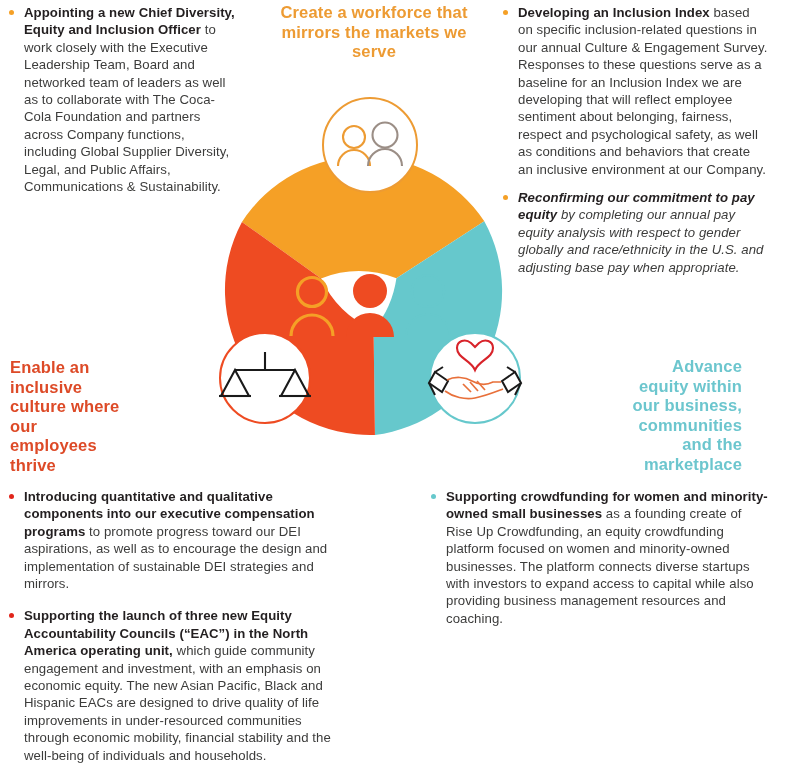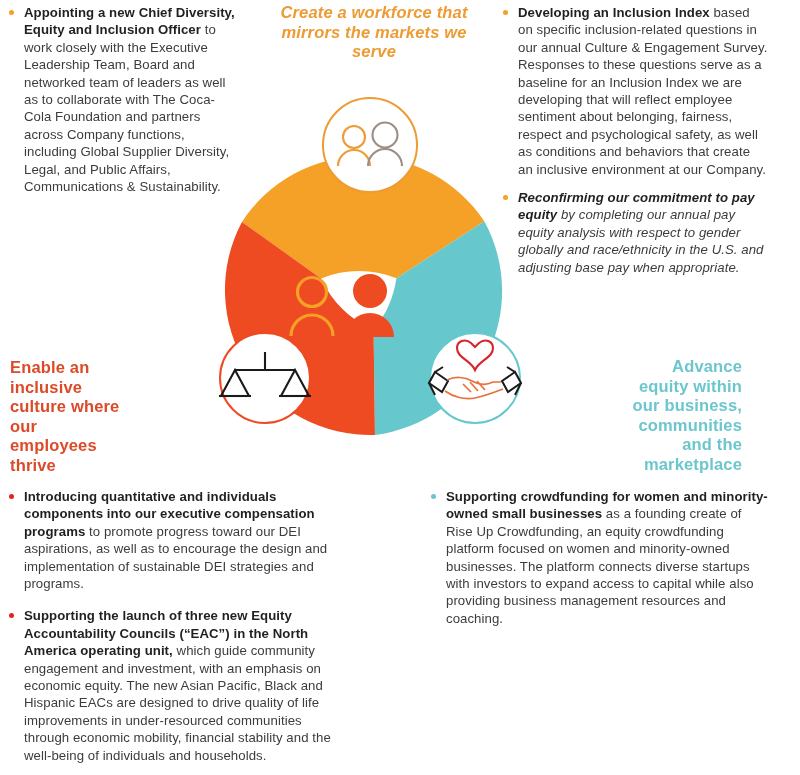--- a/index.html
+++ b/index.html
@@ -26,21 +26,21 @@
     font-size:13.2px;line-height:17.4px;color:#3c3c3b;
     letter-spacing:0.005em;
   }
   .txt b{font-weight:bold;color:#231f20;text-align:right;}
 
   
   .heading{
     position:absolute;font-weight:bold;
     font-size:16.5px;line-height:19.5px;letter-spacing:0.01em;
   }
-  .h-orange{color:#ED9B33;font-style:italic;}
+  .h-orange{color:#ED9B33;}
   .h-red{color:#DD4A27;}
   .h-teal{color:#6CC6CE;}
 
   
   .diagram{position:absolute;left:200px;top:120px;width:340px;height:340px;}
   .diagram svg{display:block;overflow:visible;}
 </style>
 </head>
 <body>
 
@@ -182,21 +182,21 @@
             <path d="M 2 3 L 10 12"></path>
           </g>
         </g>
       </g>
     </svg>
   </div>
 
   <div class="block" style="left:6px;top:488px;width:330px;">
     <div class="bullet-row">
       <span class="dot" style="background:#E1251B;"></span>
-      <div class="txt"><b>Introducing quantitative and individuals components into our executive compensation programs</b><span> to promote progress toward our DEI aspirations, as well as to encourage the design and implementation of sustainable DEI strategies and programs.</span></div>
+      <div class="txt"><b>Introducing quantitative and qualitative components into our executive compensation programs</b><span> to promote progress toward our DEI aspirations, as well as to encourage the design and implementation of sustainable DEI strategies and mirrors.</span></div>
     </div>
     <div class="bullet-row" style="margin-top:15px;">
       <span class="dot" style="background:#E1251B;"></span>
       <div class="txt"><b>Supporting the launch of three new Equity Accountability Councils (“EAC”) in the North America operating unit,</b><span> which guide community engagement and investment, with an emphasis on economic equity. The new Asian Pacific, Black and Hispanic EACs are designed to drive quality of life improvements in under-resourced communities through economic mobility, financial stability and the well-being of individuals and households.</span></div>
     </div>
   </div>
 
   <div class="block" style="left:428px;top:488px;width:340px;">
     <div class="bullet-row">
       <span class="dot" style="background:#66C8CC;"></span>

